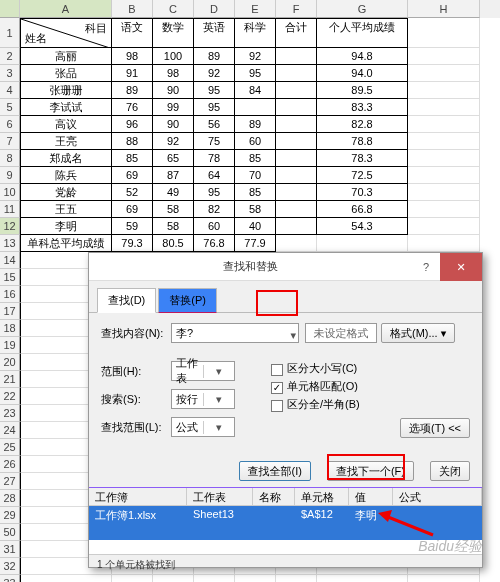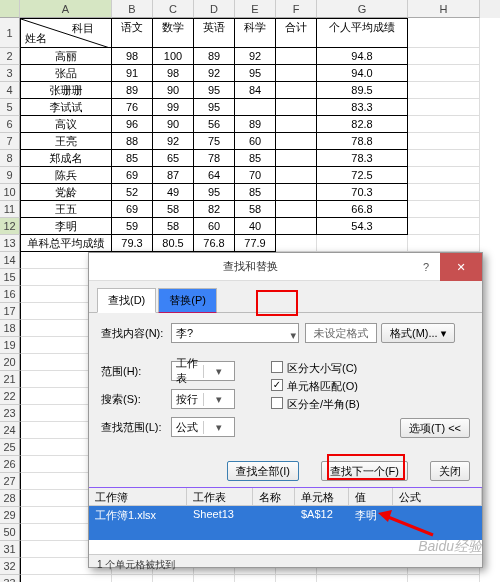--- a/index.html
+++ b/index.html
@@ -25,22 +25,22 @@
 .tab{padding:4px 10px;border:1px solid #bbb;background:#fff;margin-right:2px;border-bottom:1px solid #fff;position:relative;top:1px}
 .tab.inactive{background:#3b82f6;border-bottom:1px solid #be185d}
 .dbody{padding:10px 12px}
 .frow{display:flex;align-items:center;margin-bottom:8px}
 .lbl{width:70px}
 .inp{height:20px;border:1px solid #999;background:#fff;padding:0 4px;line-height:18px}
 .combo{height:20px;border:1px solid #999;background:#fff;display:flex;align-items:center;width:64px}
 .combo span{flex:1;padding:0 4px}
 .combo .ar{width:14px;text-align:center;border-left:1px solid #ccc;color:#555}
 .btn{height:20px;border:1px solid #999;background:linear-gradient(#fcfcfc,#e8e8e8);padding:0 8px;line-height:18px;border-radius:2px}
-.btnrow{display:flex;justify-content:flex-end;gap:22px;padding:6px 12px}
-.chk{display:flex;align-items:flex-start;margin-bottom:3px}
+.btnrow{display:flex;justify-content:flex-end;gap:16px;padding:6px 12px}
+.chk{display:flex;align-items:flex-end;margin-bottom:3px}
 .chk .box{width:12px;height:12px;border:1px solid #777;margin-right:4px;background:#fff;text-align:center;line-height:10px;font-size:10px}
 .results{border-top:1px solid #8b5cf6}
 .reshdr{display:flex;background:#f0f0f0;height:18px;border-bottom:1px solid #ccc}
 .reshdr div{padding:2px 6px;border-right:1px solid #ccc}
 .resrow{display:flex;height:34px;background:#3078d7;color:#fff}
 .resrow div{padding:2px 6px}
 .status{padding:3px 8px;color:#333;border-top:1px solid #ccc;font-size:10px}
 .redbox{position:absolute;border:2px solid #e00;pointer-events:none}
 .arrow{position:absolute;pointer-events:none}
 .watermark{position:absolute;right:18px;bottom:26px;color:#888;font-size:14px;font-style:italic;opacity:.6}
@@ -60,21 +60,21 @@
     <div class="cG">G</div>
     <div class="cH">H</div>
   </div>
   <div id="grid">
       <div class="row" style="height: 30px;">
         <div class="rowhdr" style="line-height:30px">1</div>
         <div class="cell cA bt bl" style="position:relative;height:30px">
           <svg style="position:absolute;top:0;left:0" width="92" height="30">
             <line x1="0" y1="0" x2="92" y2="30" stroke="#000" stroke-width="1"></line>
           </svg>
-          <span style="position:absolute;right:17px;top:1px">科目</span>
+          <span style="position:absolute;right:4px;top:1px">科目</span>
           <span style="position:absolute;left:4px;bottom:1px">姓名</span>
         </div>
         <div class="cell cB bt">语文</div>
         <div class="cell cC bt">数学</div>
         <div class="cell cD bt">英语</div>
         <div class="cell cE bt">科学</div>
         <div class="cell cF bt">合计</div>
         <div class="cell cG bt">个人平均成绩</div>
         <div class="nocell cH"></div>
       </div>

